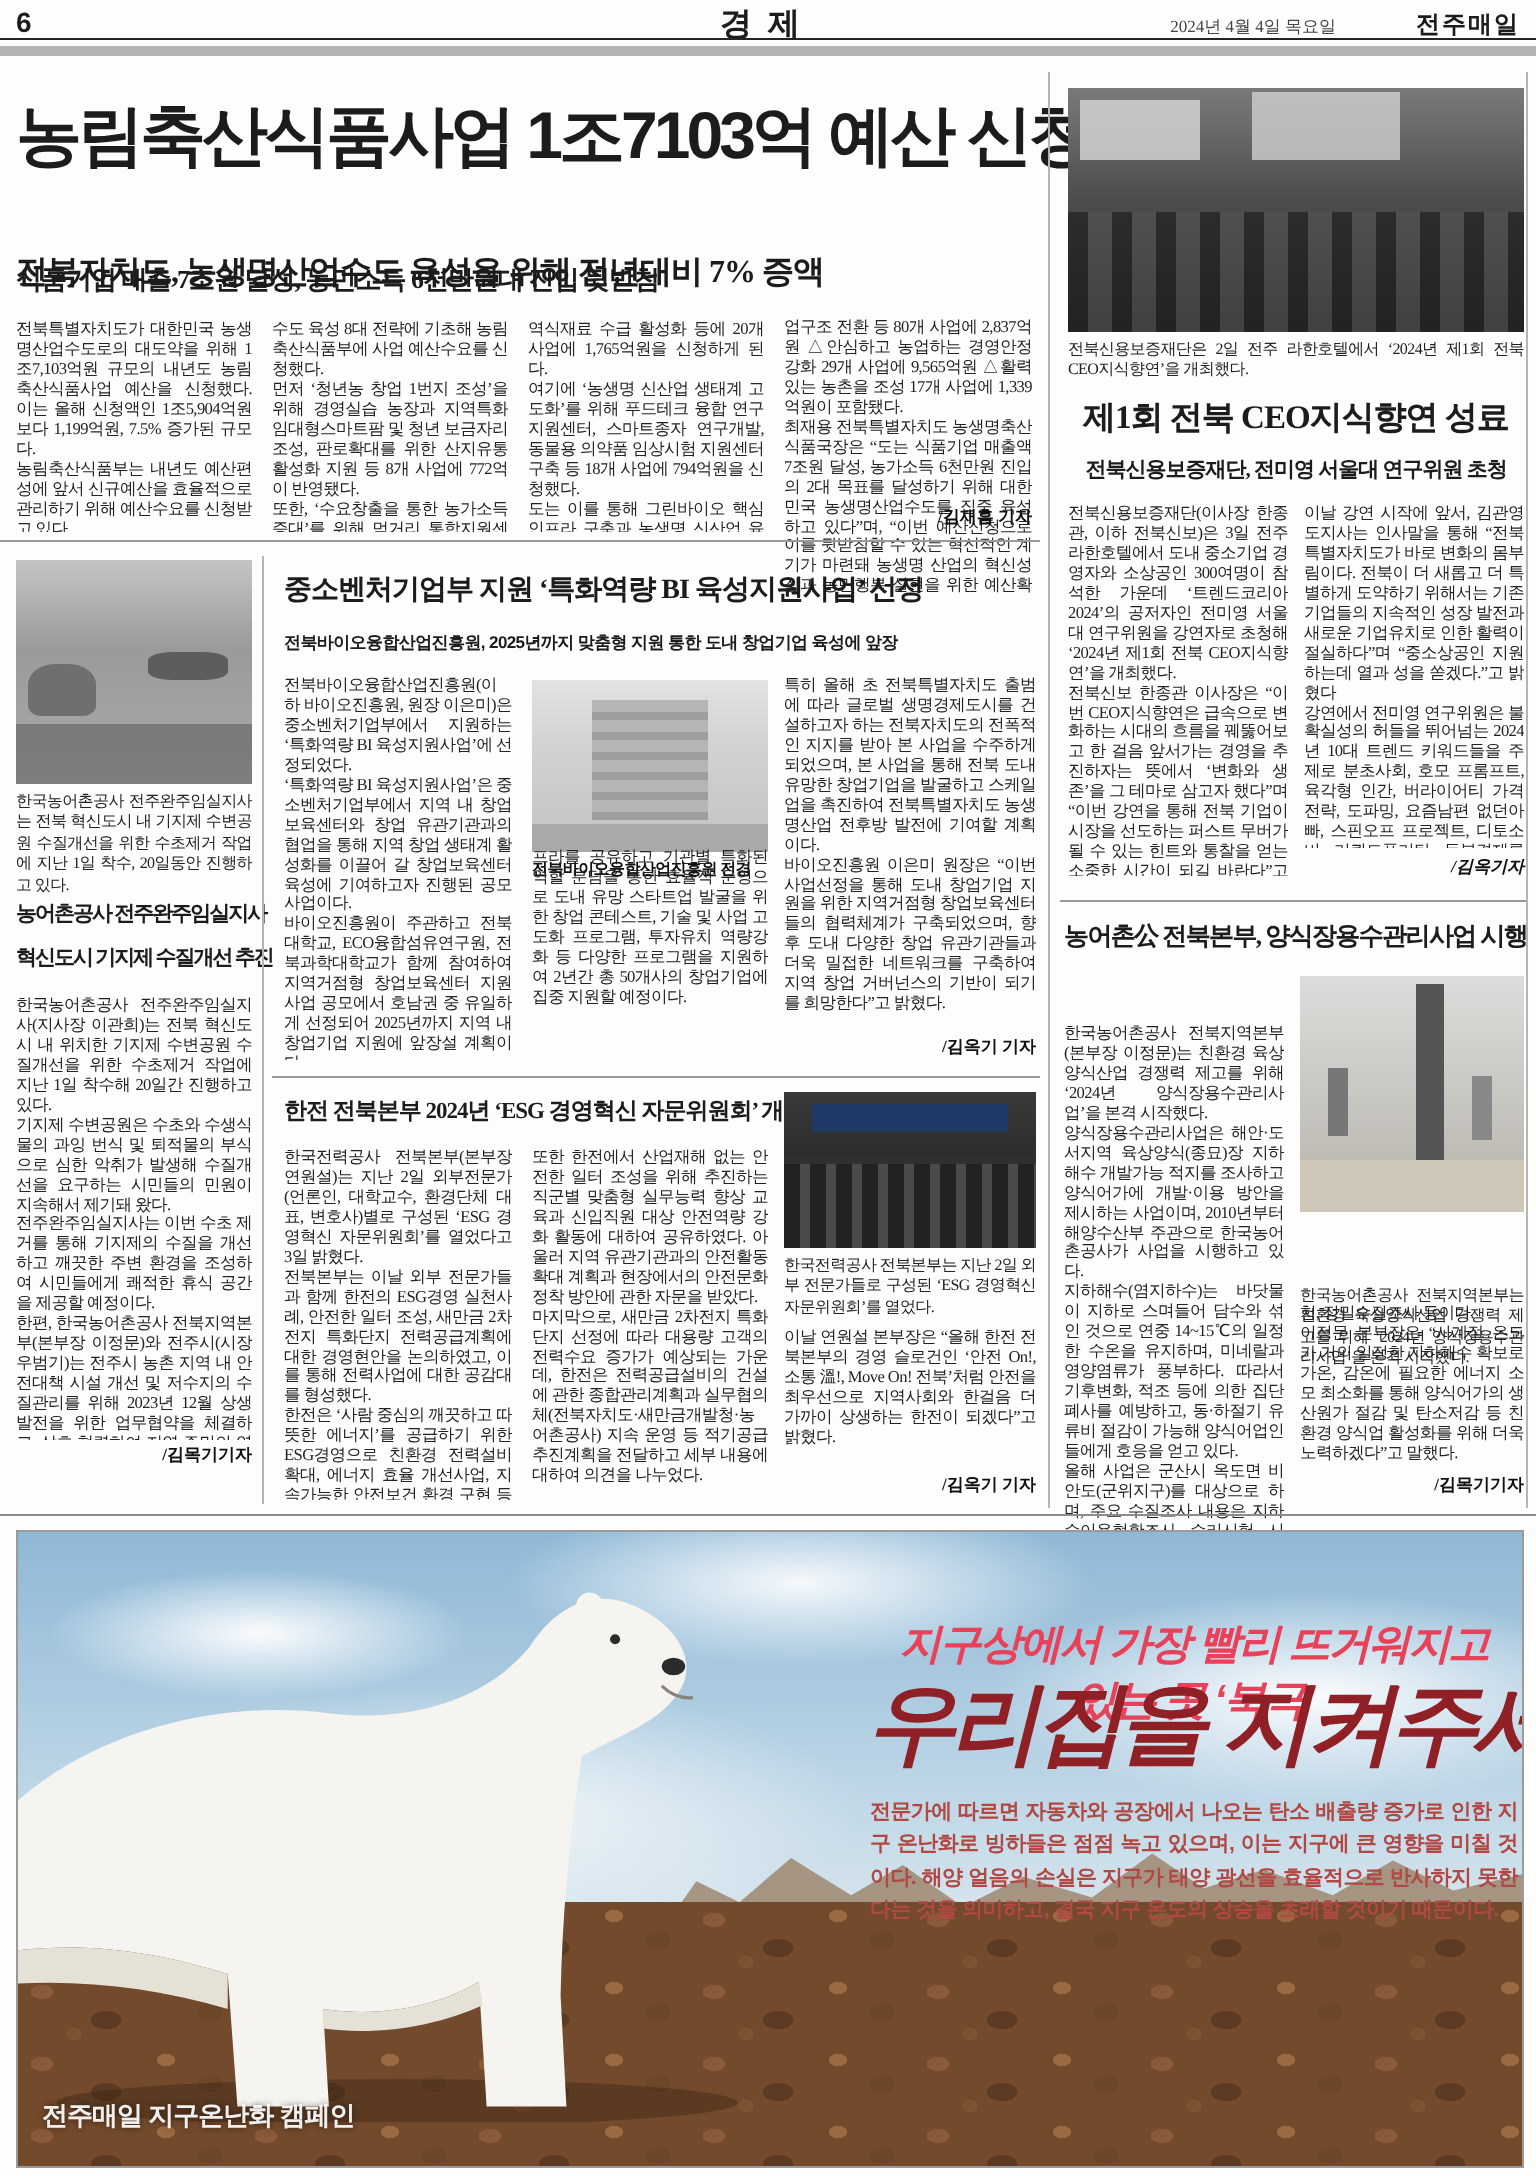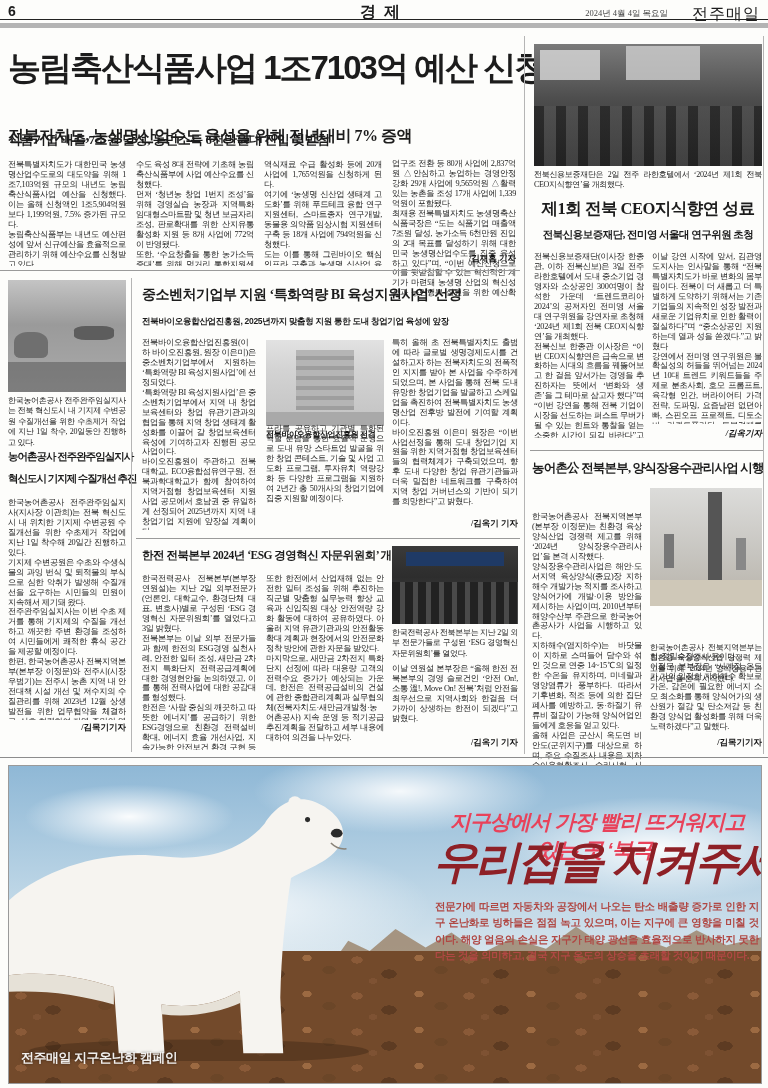--- a/index.html
+++ b/index.html
@@ -18,21 +18,21 @@
   .pd{position:absolute;}
 </style>
 </head>
 <body>
 
 <div class="page">
 
   <div class="abs sans" style="left:8px;top:3px;font-size:14px;font-weight:bold;">6</div>
   <div class="abs" style="left:0;right:0;top:2px;text-align:center;font-size:16px;font-weight:bold;letter-spacing:8px;">경제</div>
   <div class="abs" style="right:100px;top:8px;font-size:8.5px;color:#444;">2024년 4월 4일 목요일</div>
-  <div class="abs" style="right:8px;top:4px;font-size:16px;font-weight:normal;letter-spacing:1px;">전주매일</div>
+  <div class="abs" style="right:8px;top:4px;font-size:12px;font-weight:bold;letter-spacing:1px;">전주매일</div>
   <div class="abs" style="left:0;top:19px;width:768px;height:1px;background:#222;"></div>
   <div class="abs" style="left:0;top:23px;width:768px;height:5px;background:#b4b4b4;"></div>
 
   <div class="abs sans" style="left:8px;top:46px;width:512px;font-size:33px;font-weight:bold;letter-spacing:-2px;white-space:nowrap;">농림축산식품사업 1조7103억 예산 신청</div>
   <div class="abs" style="left:8px;top:106px;font-size:16px;font-weight:bold;letter-spacing:-0.5px;margin-top:20px;">전북자치도, 농생명산업수도 육성을 위해 전년대비 7% 증액</div>
   <div class="abs" style="left:8px;top:131px;font-size:13px;font-weight:bold;letter-spacing:-0.5px;">식품기업 매출 7조원 달성, 농민소득 6천만원대 진입 뒷받침</div>
   <div class="abs bodytext" style="left:8px;top:160px;width:118px;height:106px;">전북특별자치도가 대한민국 농생명산업수도로의 대도약을 위해 1조7,103억원 규모의 내년도 농림축산식품사업 예산을 신청했다. 이는 올해 신청액인 1조5,904억원 보다 1,199억원, 7.5% 증가된 규모다.
 농림축산식품부는 내년도 예산편성에 앞서 신규예산을 효율적으로 관리하기 위해 예산수요를 신청받고 있다.
 이어 전북자치도는 3일 농생명산업</div>
   <div class="abs bodytext" style="left:136px;top:160px;width:118px;height:106px;">수도 육성 8대 전략에 기초해 농림축산식품부에 사업 예산수요를 신청했다.

